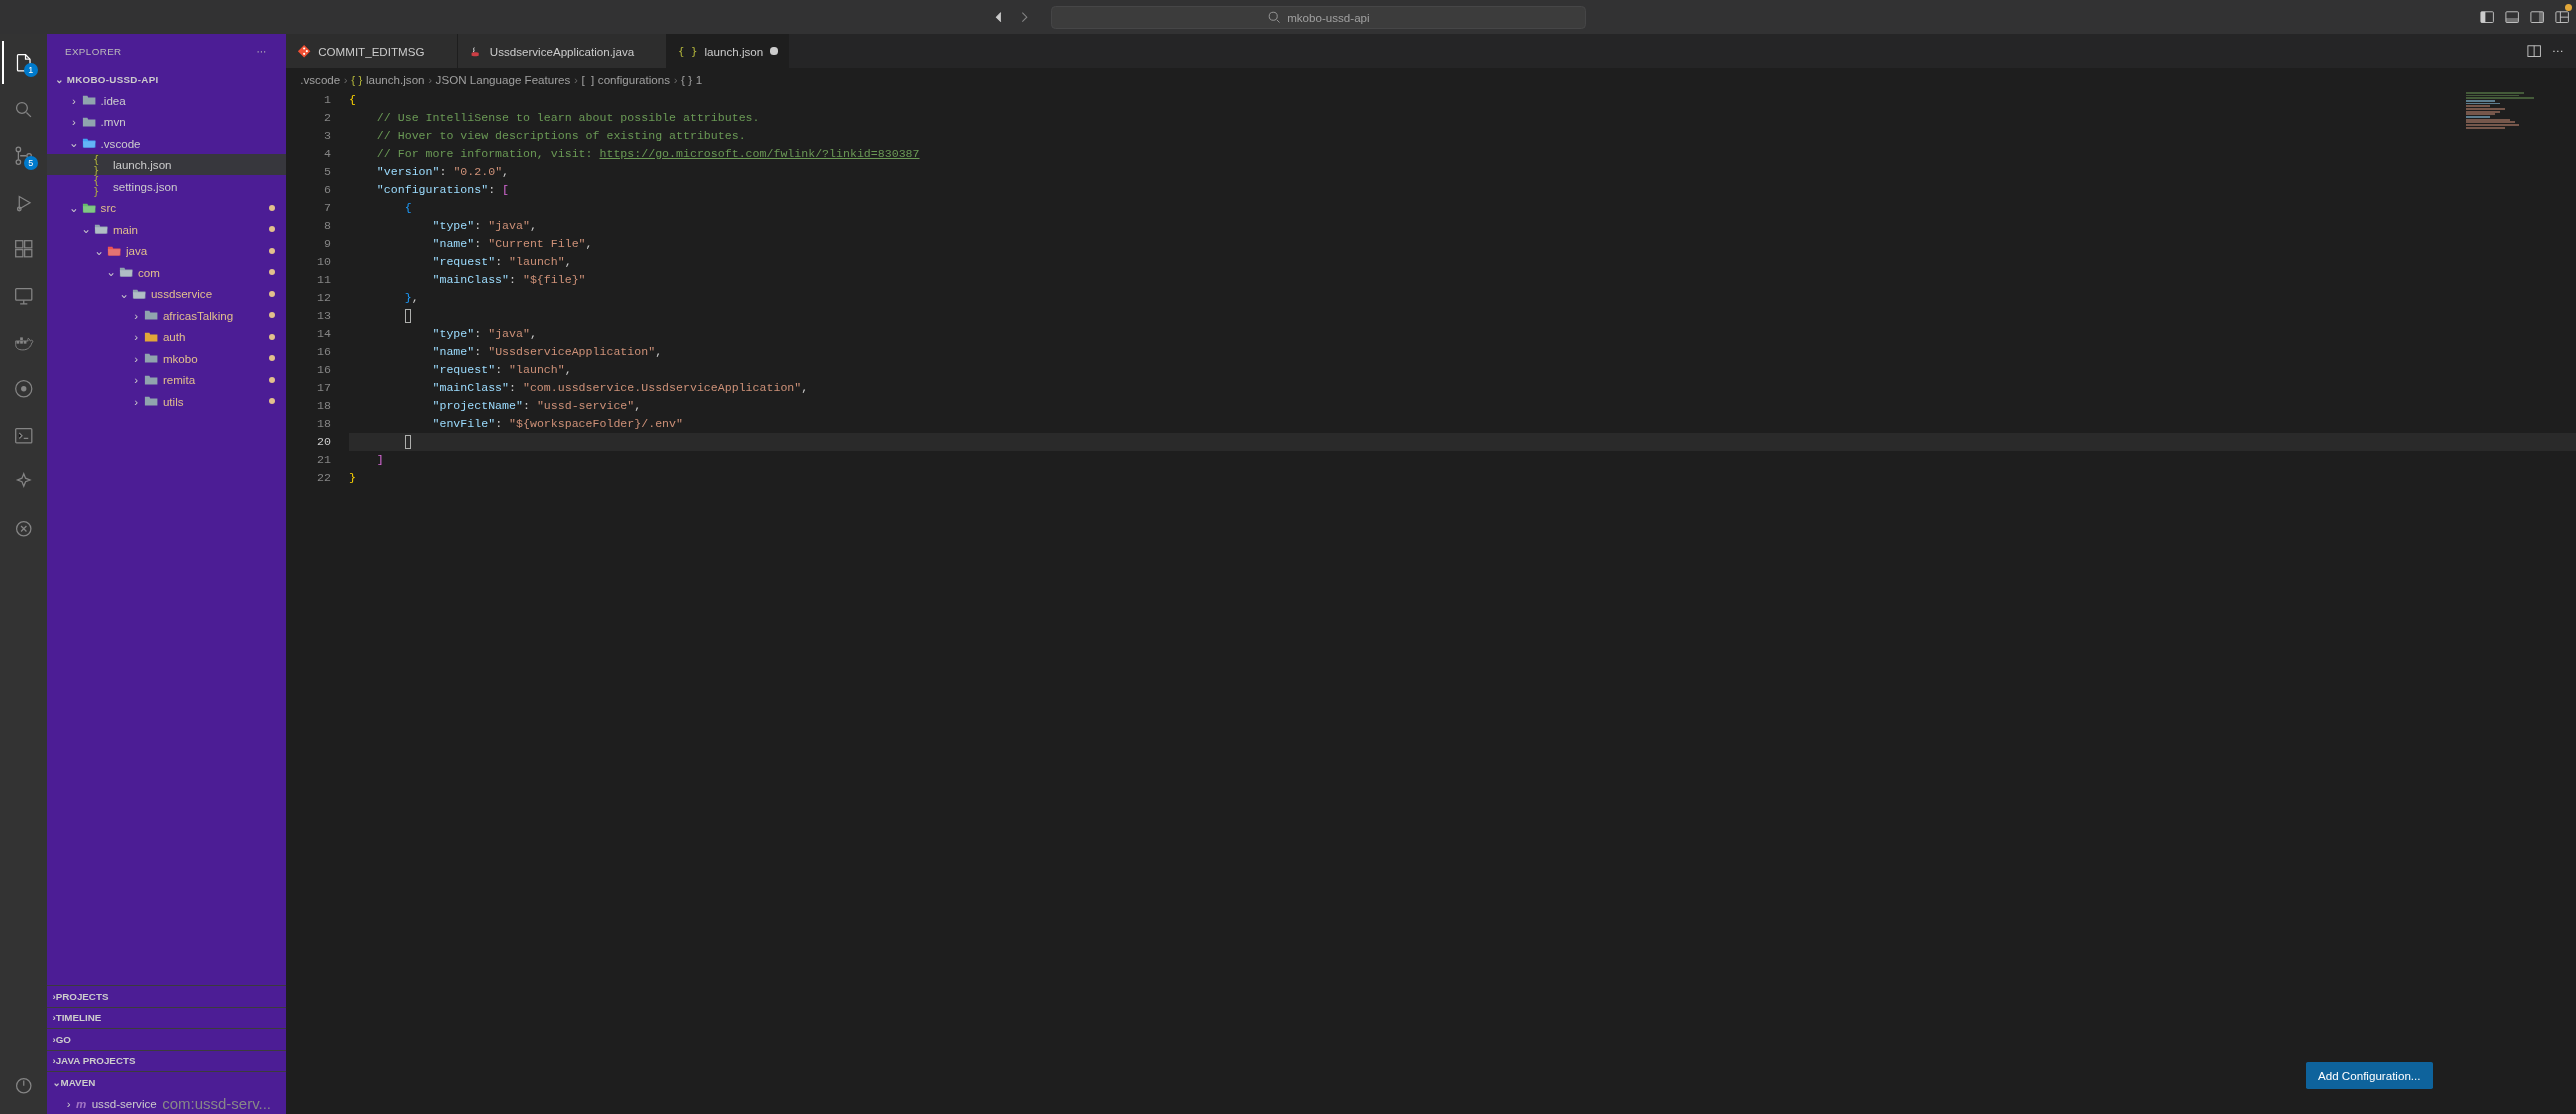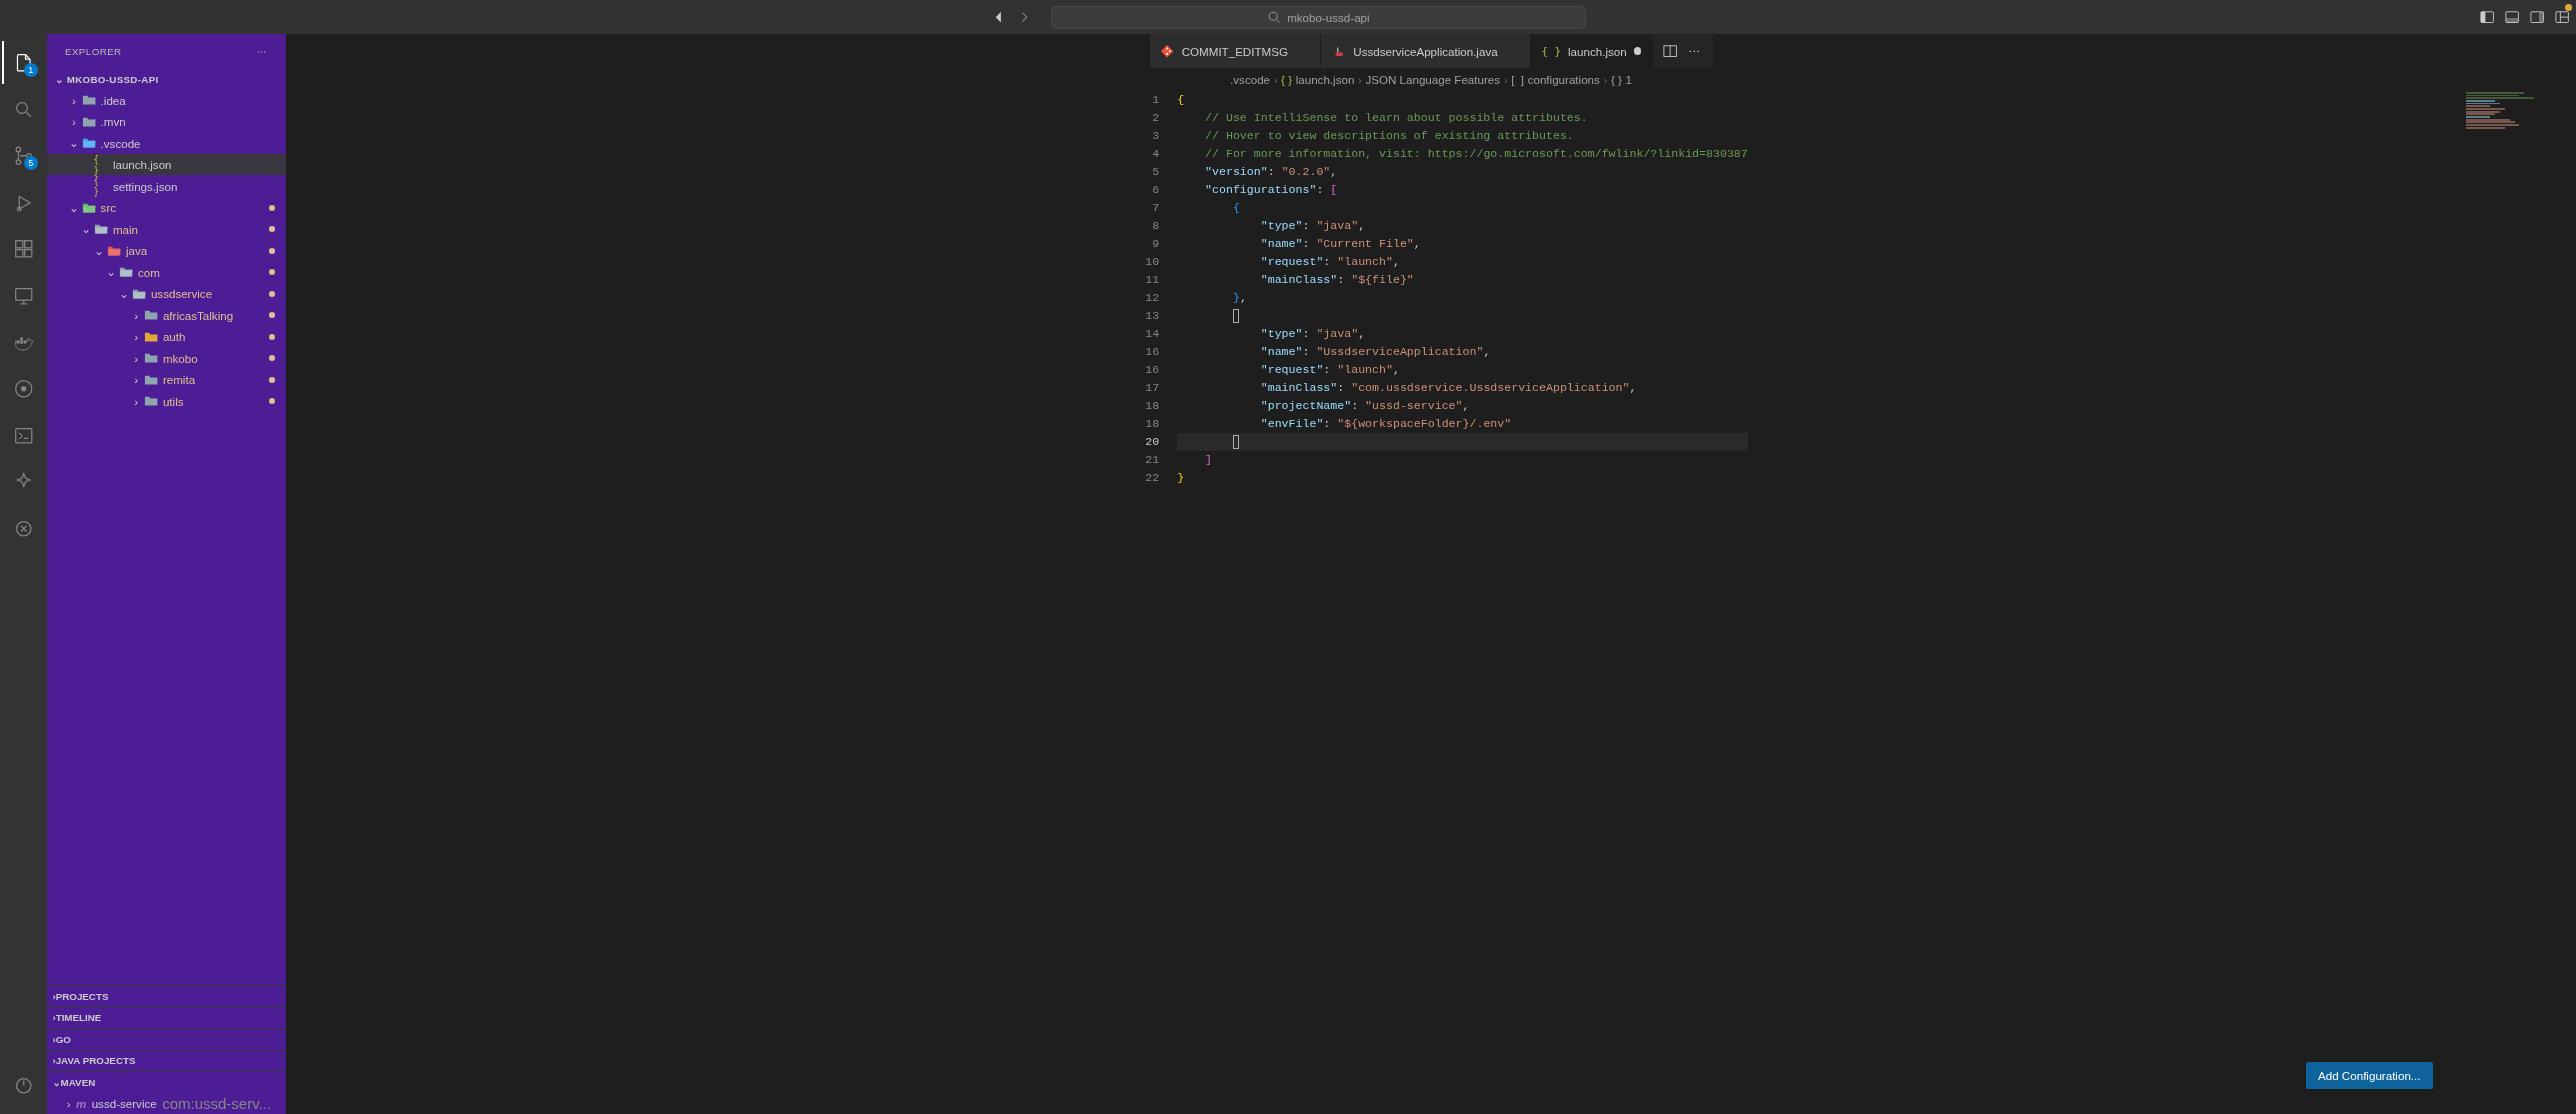--- a/index.html
+++ b/index.html
@@ -124,21 +124,21 @@
   font-size: 9.8px; font-weight: 700;
   border-top: 0.9px solid #3c3c3c;
 }
 .maven-item {
   display: flex; align-items: center; height: 21.5px;
   padding-left: 19.7px; gap: 5.4px; font-size: 11.6px;
 }
 .maven-sub { color: #888; font-size: 15px; }
 .editor-area {
   flex: 1; display: flex; flex-direction: column;
-  background: #1e1e1e; position: relative; align-items: center;
+  background: #1e1e1e; position: relative;
 }
 .tabs-bar {
   height: 34px; background: #252526;
   display: flex; align-items: stretch;
 }
 .tab {
   display: flex; align-items: center; gap: 7.2px;
   padding: 0 10.7px; background: #2d2d2d; cursor: pointer;
   border-right: 0.9px solid #1e1e1e; position: relative;
   min-width: 107px;
@@ -173,21 +173,21 @@
 .gutter .ln.active { color: #cccccc; }
 .code {
   flex: 1; line-height: 18px; white-space: pre;
 }
 .code-line { height: 18px; }
 .code-line.hl { background: #2a2a2a; }
 .c-brace { color: #ffd602; }
 .c-brace2 { color: #d96ad9; }
 .c-brace3 { color: #1d9eff; }
 .c-comment { color: #6a9955; }
-.c-link { color: #6a9955; }
+.c-link { color: #6a9955; text-decoration: underline; }
 .c-key { color: #9cdcfe; }
 .c-string { color: #ce9178; }
 .c-punct { color: #cccccc; }
 .cursor-box {
   display: inline-block; border: 0.9px solid #aeafad;
   width: 6.3px; height: 14.3px; vertical-align: middle;
 }
 .minimap {
   position: absolute; top: 57px; right: 12.5px;
   width: 98px; height: 54px;

